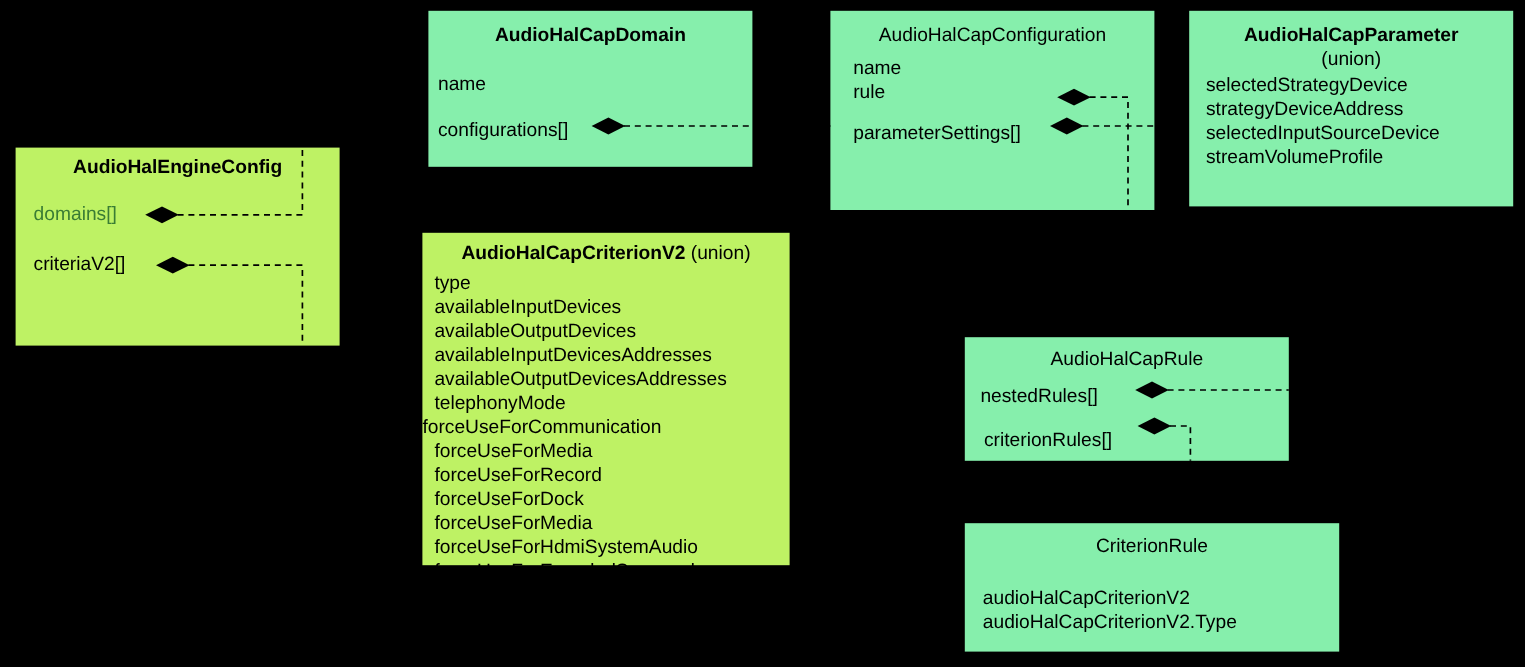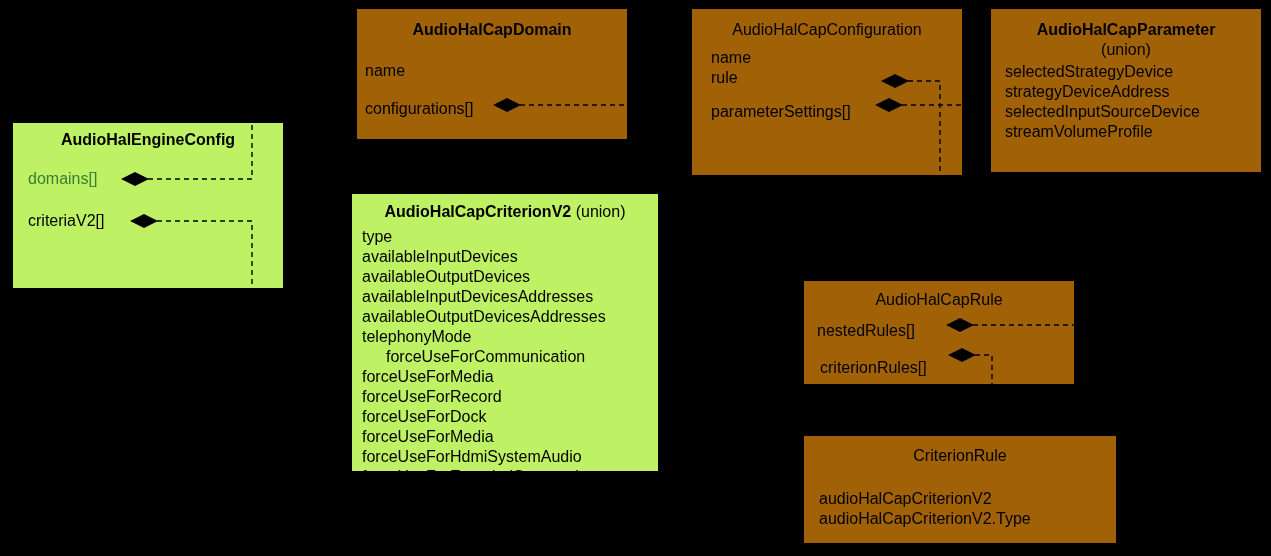--- a/index.html
+++ b/index.html
@@ -12,21 +12,21 @@
     font-family:"Liberation Sans","DejaVu Sans",sans-serif;
     -webkit-font-smoothing:antialiased;
   }
   .uml-box{
     position:absolute;
     box-sizing:border-box;
     color:#000000;
     font-size:16px;
     line-height:1.0;
   }
-  .uml-box.green{background:#a16207;}
+  .uml-box.green{background:#86efac;}
   .uml-box.gray{background:#bef264;}
   .box-title{
     text-align:center;
     font-size:16px;
     white-space:nowrap;
   }
   .box-title.bold{font-weight:bold;}
   .box-title .sub{font-weight:normal;}
   .box-subtitle{
     text-align:center;
@@ -116,21 +116,21 @@
       </div>
       <div class="attr-row" style="padding-left:10px;margin-bottom:4px;">
         <span class="attr">availableInputDevicesAddresses</span>
       </div>
       <div class="attr-row" style="padding-left:10px;margin-bottom:4px;">
         <span class="attr">availableOutputDevicesAddresses</span>
       </div>
       <div class="attr-row" style="padding-left:10px;margin-bottom:4px;">
         <span class="attr">telephonyMode</span>
       </div>
-      <div class="attr-row" style="padding-left:10px;margin-bottom:4px;margin-left:24px;">
+      <div class="attr-row" style="margin-bottom:4px;">
         <span class="attr">forceUseForCommunication</span>
       </div>
       <div class="attr-row" style="padding-left:10px;margin-bottom:4px;">
         <span class="attr">forceUseForMedia</span>
       </div>
       <div class="attr-row" style="padding-left:10px;margin-bottom:4px;">
         <span class="attr">forceUseForRecord</span>
       </div>
       <div class="attr-row" style="padding-left:10px;margin-bottom:4px;">
         <span class="attr">forceUseForDock</span>

